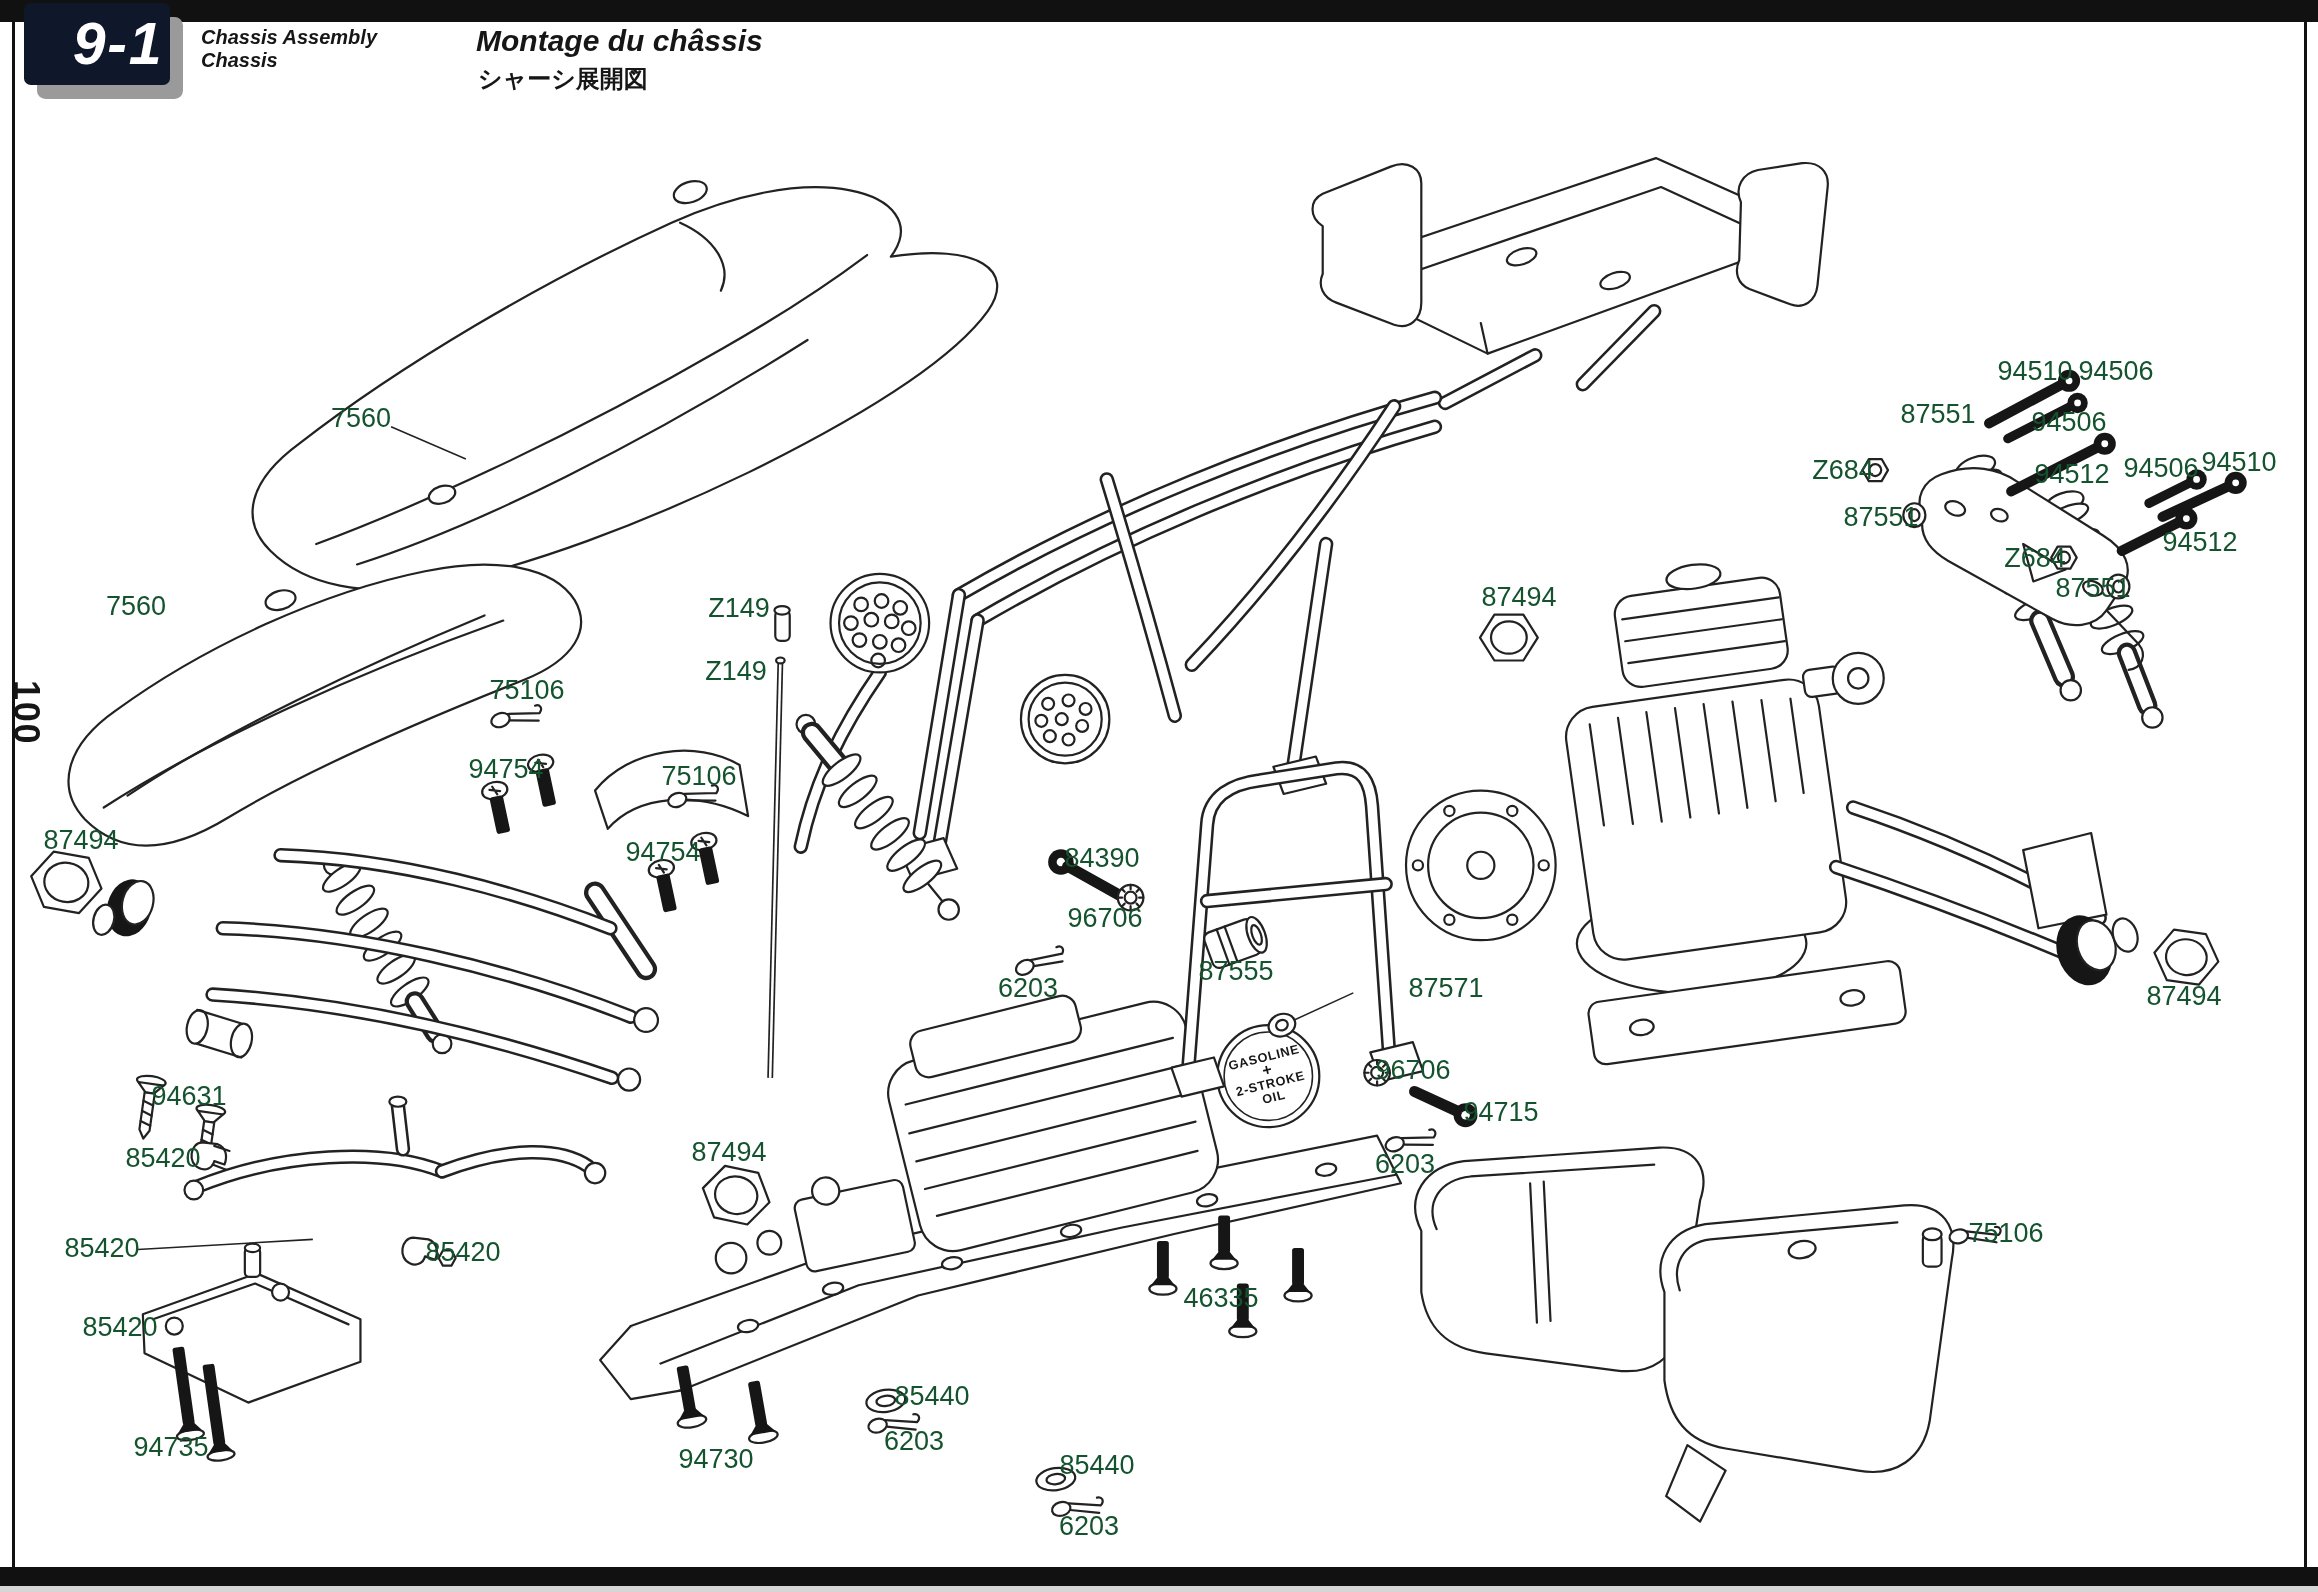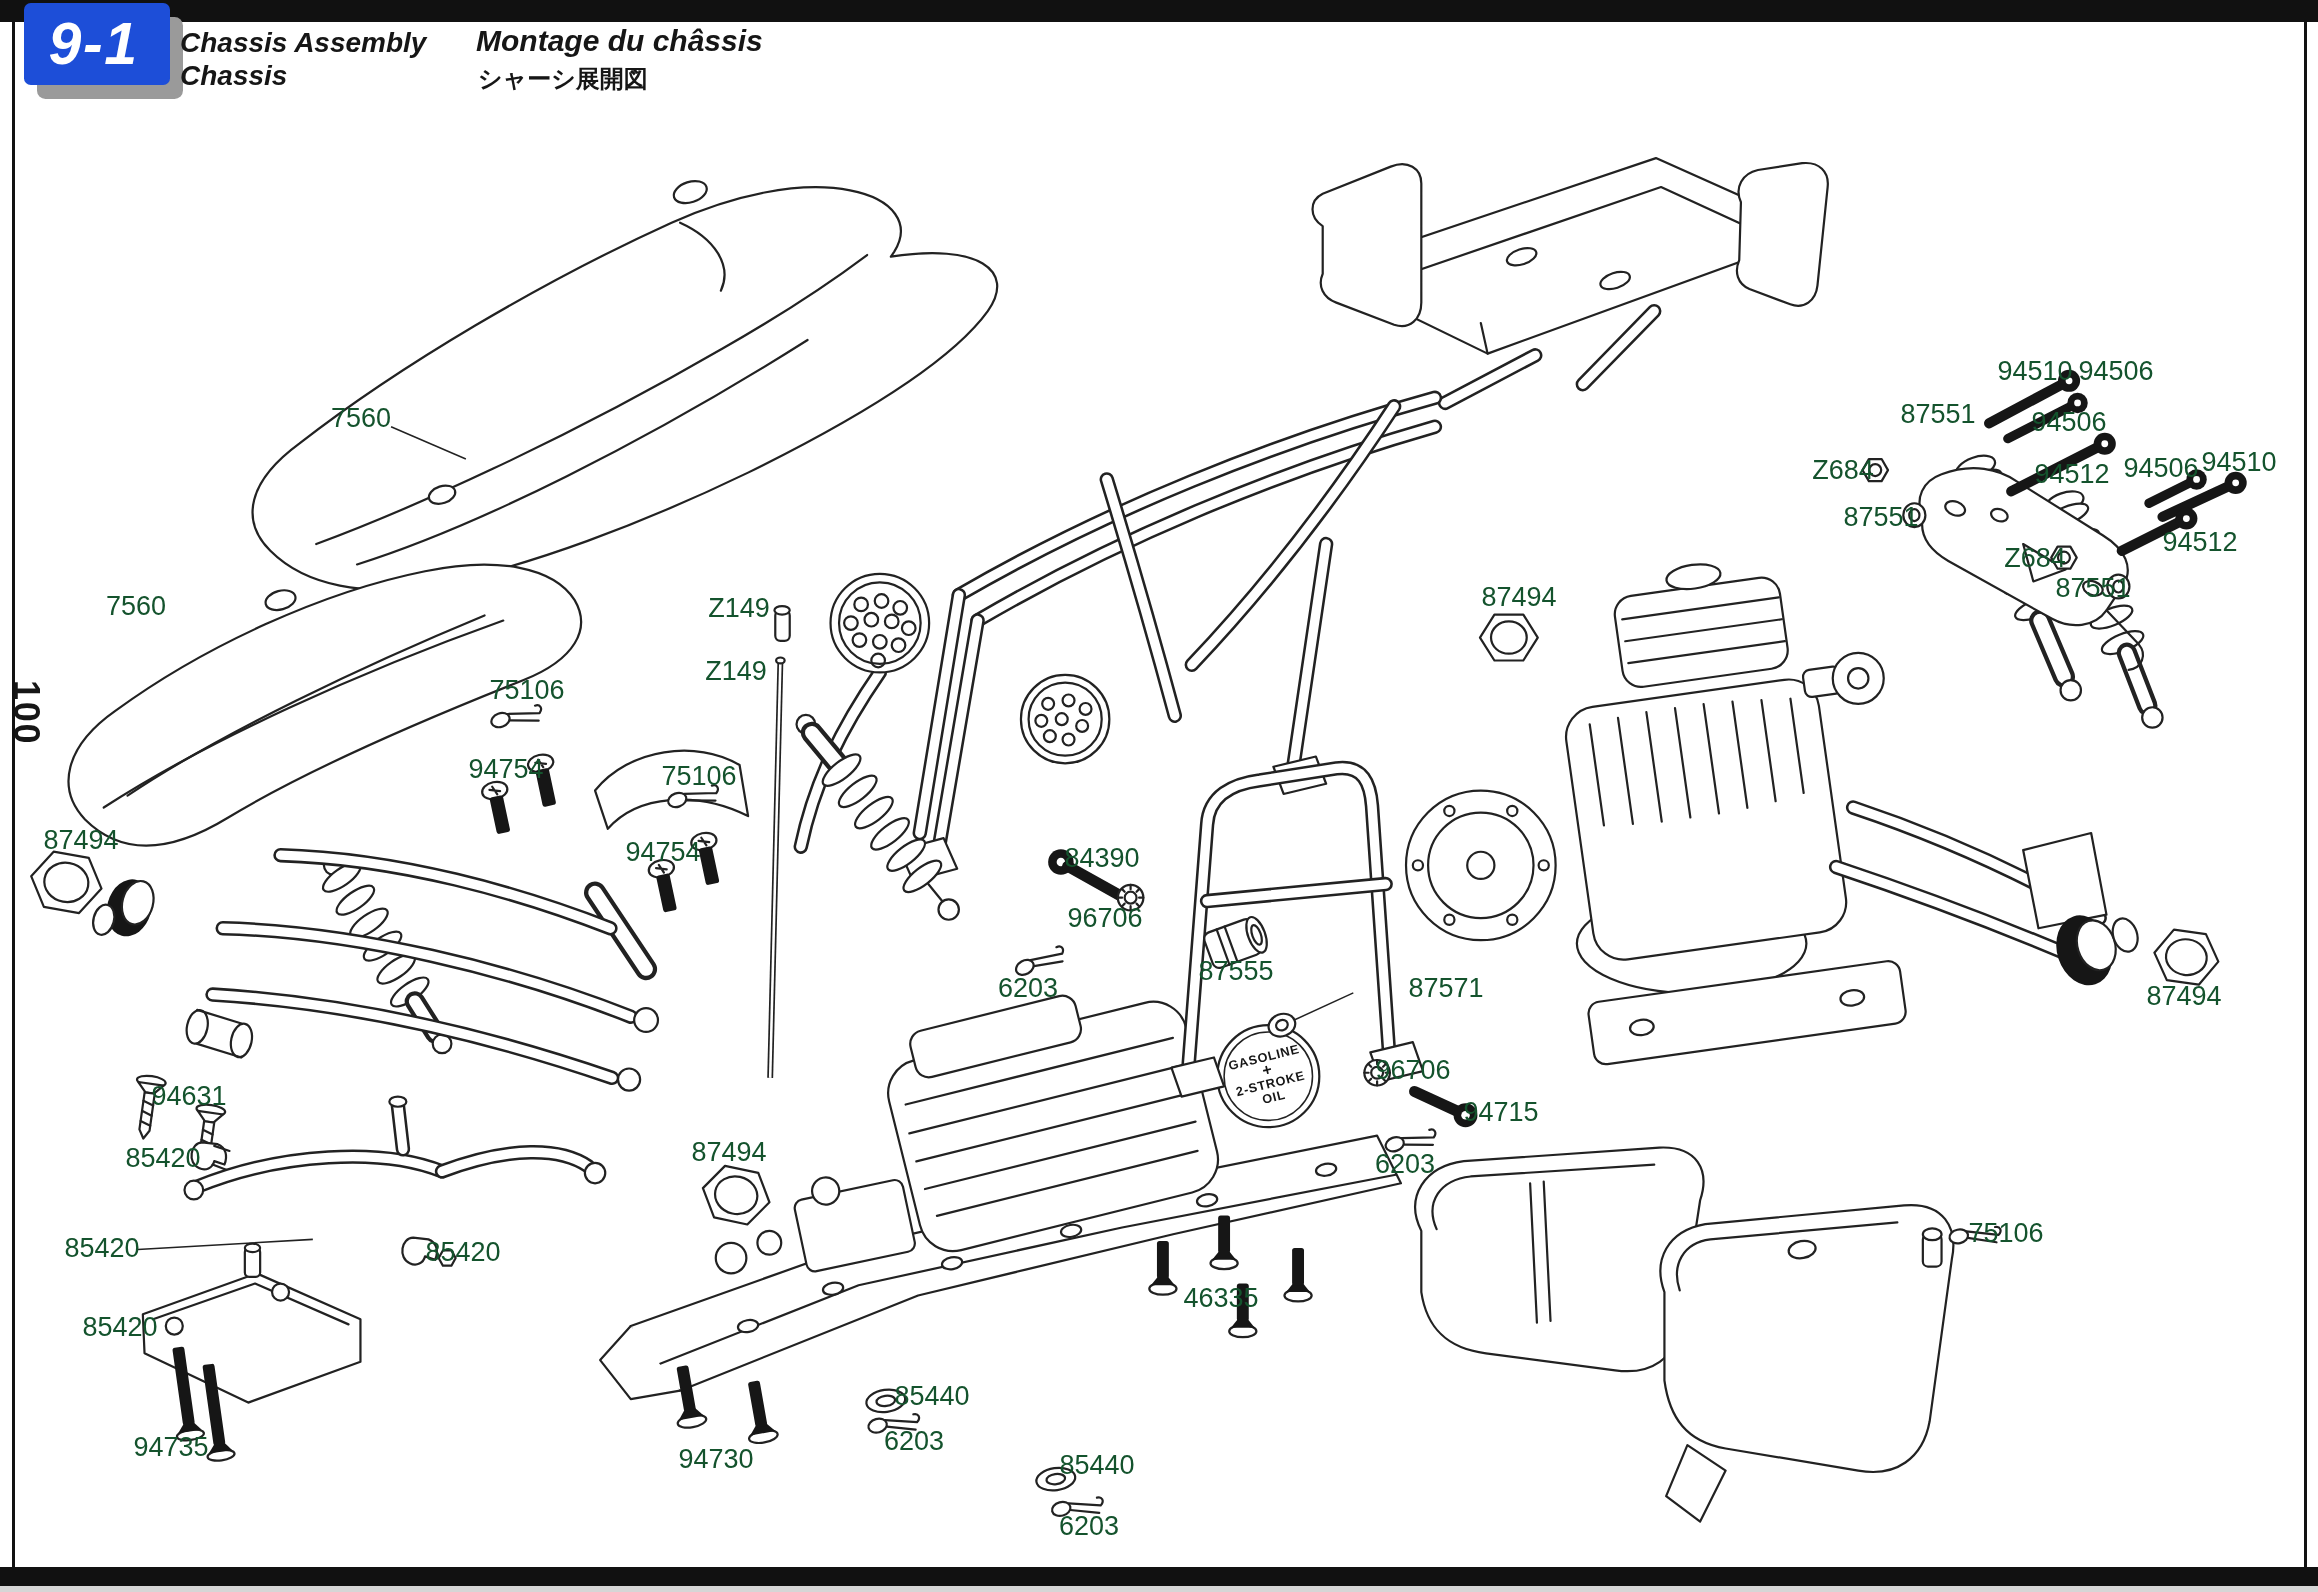--- a/index.html
+++ b/index.html
@@ -6,24 +6,24 @@
   .page{position:relative;width:2319px;height:1593px;background:#fff;overflow:hidden;
         font-family:"Liberation Sans", sans-serif;color:#161616;}
   
   .topbar{position:absolute;left:0;top:0;width:2319px;height:22px;background:#111;}
   .botbar{position:absolute;left:0;top:1567px;width:2319px;height:18.7px;background:#111;}
   .botgray{position:absolute;left:0;top:1586px;width:2319px;height:6.8px;background:#d6d6d6;}
   .lborder{position:absolute;left:12px;top:22px;width:2.5px;height:1545px;background:#111;}
   .rborder{position:absolute;left:2304px;top:22px;width:2.5px;height:1545px;background:#111;}
   
   .badge-shadow{position:absolute;left:37px;top:17px;width:146px;height:82px;background:#9a9a9a;border-radius:8.5px;}
-  .badge{position:absolute;left:24px;top:3.4px;width:146px;height:82px;background:#1d4ed8;border-radius:6.8px;
-         display:flex;align-items:center;justify-content:center;}
+  .badge{position:absolute;left:24px;top:3.4px;width:146px;height:82px;background:#0f172a;border-radius:6.8px;
+         display:flex;align-items:center;justify-content:flex-end;}
   .badge span{color:#fff;font-size:59px;font-weight:bold;font-style:italic;letter-spacing:1.7px;padding-right:6.8px;}
-  .title-en{position:absolute;left:180px;top:25.5px;font-size:28px;font-weight:bold;font-style:italic;line-height:1.18;}
+  .title-en{position:absolute;left:201px;top:25.5px;font-size:20px;font-weight:bold;font-style:italic;line-height:1.18;}
   .title-fr{position:absolute;left:476px;top:24px;font-size:30px;font-weight:bold;font-style:italic;}
   .title-ja{position:absolute;left:478px;top:63px;font-size:24px;font-weight:bold;}
   .pagenum{position:absolute;left:5.1px;top:680px;font-size:36px;font-weight:bold;writing-mode:vertical-rl;letter-spacing:1.7px;}
   
   .diagram{position:absolute;left:0;top:0;width:2319px;height:1593px;}
   .labels{position:absolute;left:0;top:0;width:2319px;height:1593px;pointer-events:none;}
   .part-label{position:absolute;transform:translate(-50%,-50%);font-size:27px;line-height:1;color:#14532d;white-space:nowrap;}
   .tank-cap{position:absolute;left:1217px;top:1030px;width:104px;height:95px;transform:rotate(-14deg);
             display:flex;flex-direction:column;align-items:center;justify-content:center;text-align:center;
             font-weight:bold;color:#161616;}

